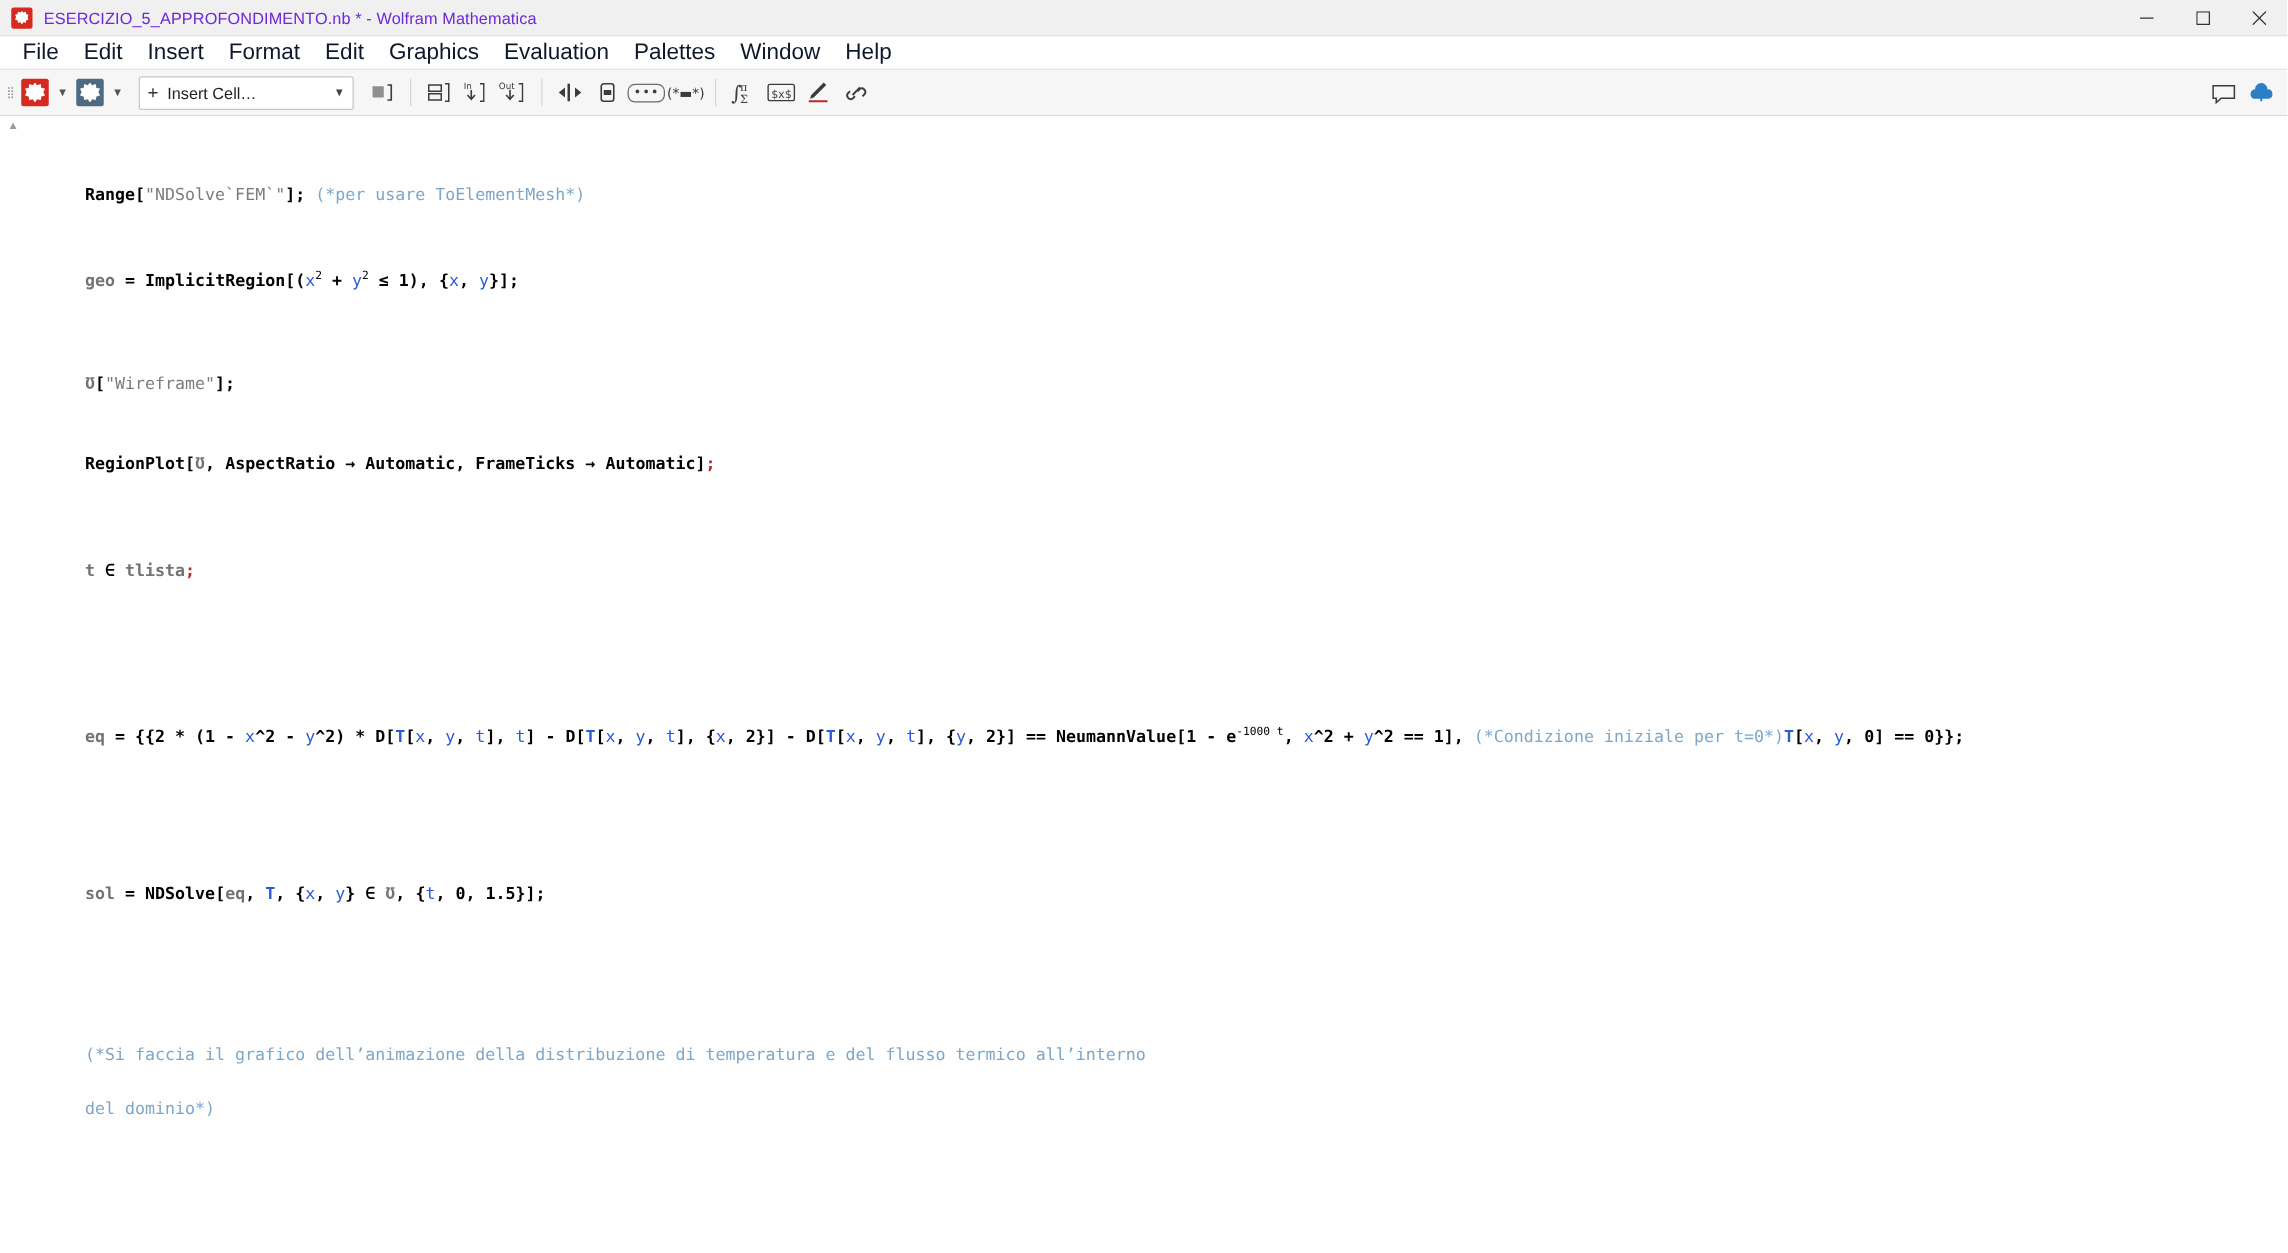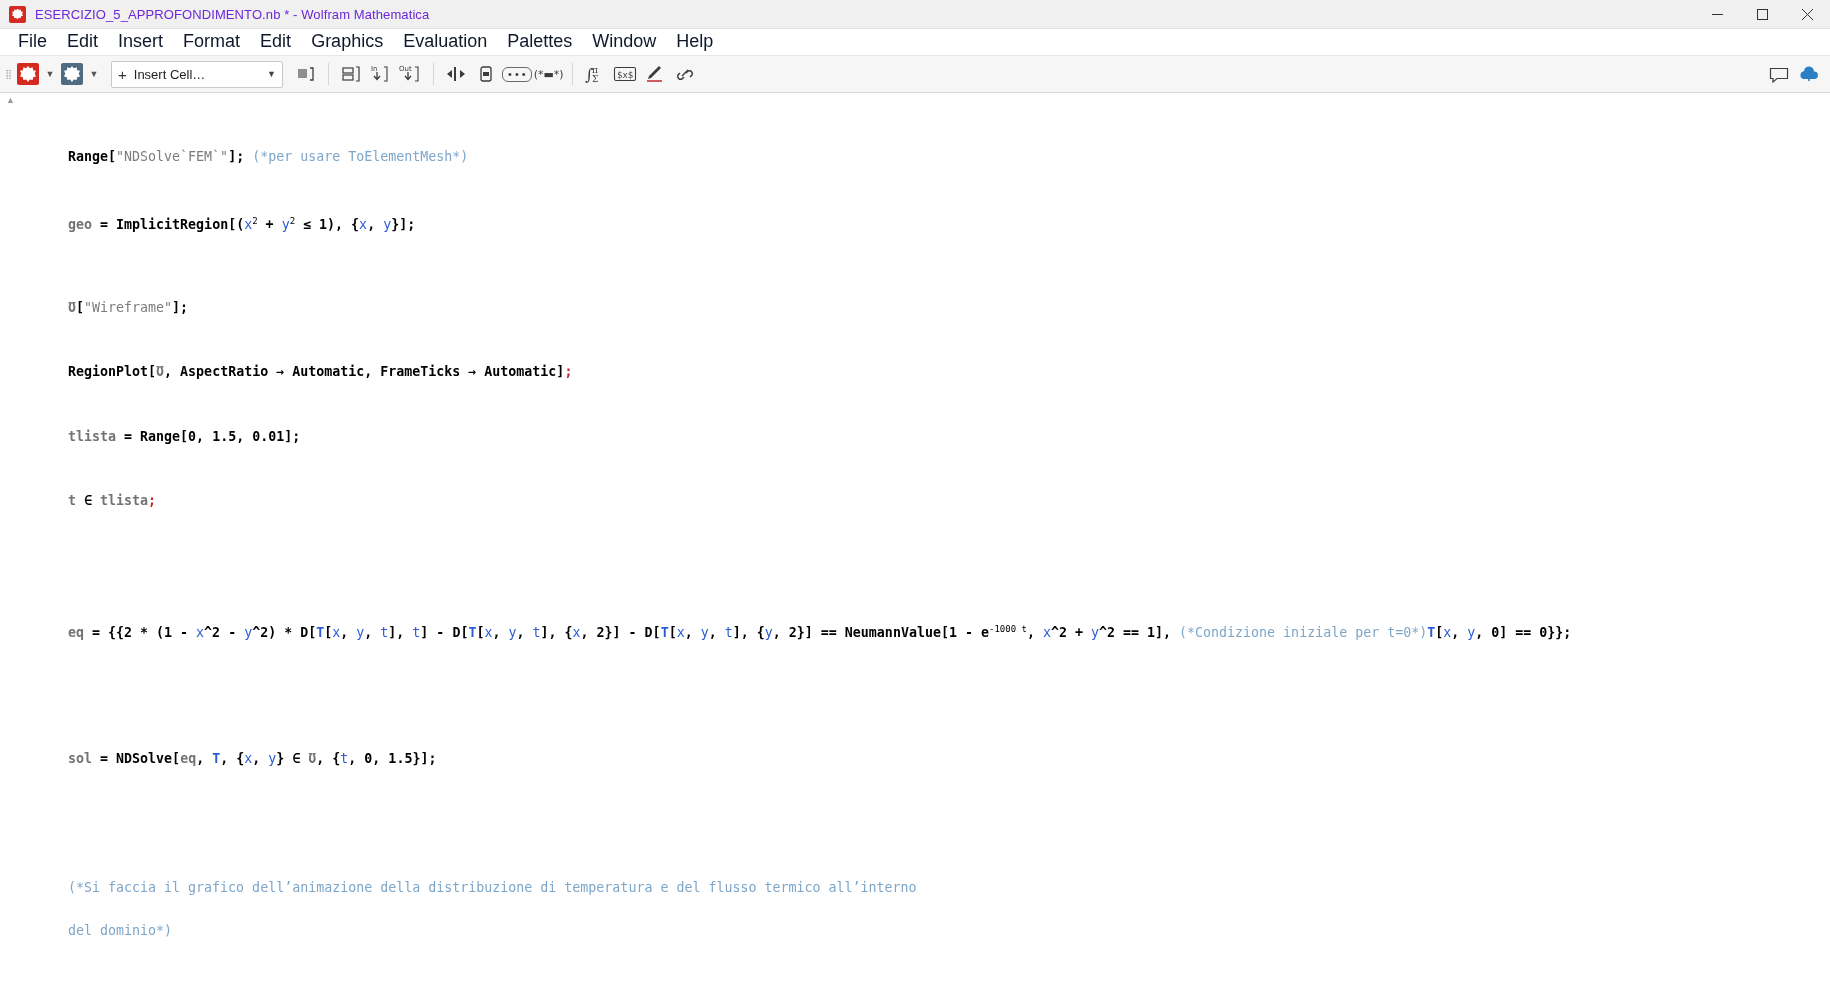--- a/index.html
+++ b/index.html
@@ -381,21 +381,20 @@
 
 <div class="code-line"><span class="bi">Range</span><span class="bi">[</span><span class="str">"NDSolve`FEM`"</span><span class="bi">];</span><span class="cmt"> (*per usare ToElementMesh*)</span></div>
 
 <div class="code-line"><span class="sym">geo</span><span class="b"> = </span><span class="bi">ImplicitRegion</span><span class="b">[(</span><span class="var">x</span><sup class="exp">2</sup><span class="b"> + </span><span class="var">y</span><sup class="exp">2</sup><span class="b"> ≤ 1), {</span><span class="var">x</span><span class="b">, </span><span class="var">y</span><span class="b">}];</span></div>
 
 
 <div class="code-line"><span class="sym">Ʊ</span><span class="b">[</span><span class="str">"Wireframe"</span><span class="b">];</span></div>
 
 <div class="code-line"><span class="bi">RegionPlot</span><span class="b">[</span><span class="sym">Ʊ</span><span class="b">, AspectRatio → Automatic, FrameTicks → Automatic]</span><span class="red">;</span></div>
 
-<div class="code-line"><span class="sym">tlista</span><span class="b"> = </span><span class="bi">Range</span><span class="b">[0, 1.5, 0.01];</span></div>
 
 <div class="code-line"><span class="sym">t</span><span class="b"> ∈ </span><span class="sym">tlista</span><span class="red">;</span></div>
 
 <div class="gap"></div>
 
 <div class="code-line"><span class="sym">eq</span><span class="b"> = {{2 * (1 - </span><span class="var">x</span><span class="b">^2 - </span><span class="var">y</span><span class="b">^2) * D[</span><span class="var" style="font-weight:bold;">T</span><span class="b">[</span><span class="var">x</span><span class="b">, </span><span class="var">y</span><span class="b">, </span><span class="var">t</span><span class="b">], </span><span class="var">t</span><span class="b">] - D[</span><span class="var" style="font-weight:bold;">T</span><span class="b">[</span><span class="var">x</span><span class="b">, </span><span class="var">y</span><span class="b">, </span><span class="var">t</span><span class="b">], {</span><span class="var">x</span><span class="b">, 2}] - D[</span><span class="var" style="font-weight:bold;">T</span><span class="b">[</span><span class="var">x</span><span class="b">, </span><span class="var">y</span><span class="b">, </span><span class="var">t</span><span class="b">], {</span><span class="var">y</span><span class="b">, 2}] == </span><span class="bi">NeumannValue</span><span class="b">[1 - e</span><sup class="exp">-1000 t</sup><span class="b">, </span><span class="var">x</span><span class="b">^2 + </span><span class="var">y</span><span class="b">^2 == 1], </span><span class="cmt">(*Condizione iniziale per t=0*)</span><span class="var" style="font-weight:bold;">T</span><span class="b">[</span><span class="var">x</span><span class="b">, </span><span class="var">y</span><span class="b">, 0] == 0}};</span></div>
 
 <div class="gap"></div>
 
 <div class="code-line"><span class="sym">sol</span><span class="b"> = </span><span class="bi">NDSolve</span><span class="b">[</span><span class="sym">eq</span><span class="b">, </span><span class="var" style="font-weight:bold;">T</span><span class="b">, {</span><span class="var">x</span><span class="b">, </span><span class="var">y</span><span class="b">} ∈ </span><span class="sym">Ʊ</span><span class="b">, {</span><span class="var">t</span><span class="b">, 0, 1.5}];</span></div>

